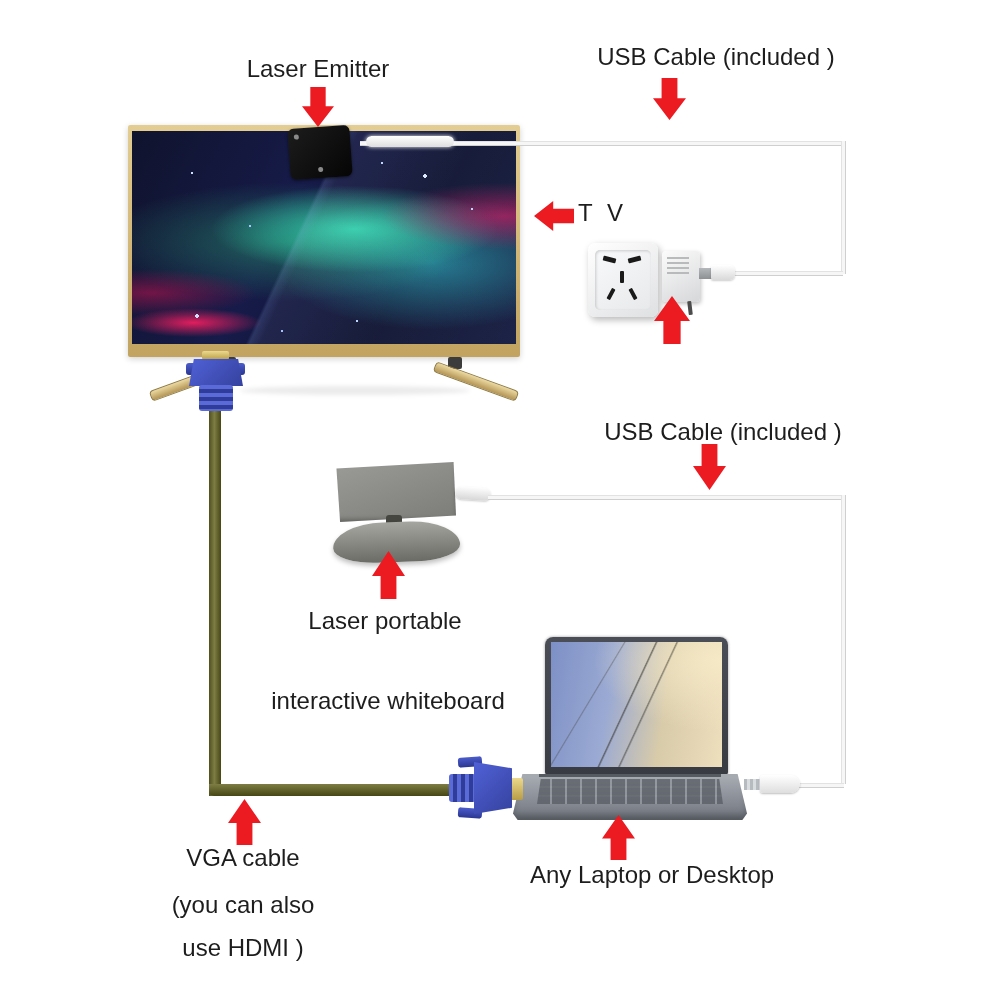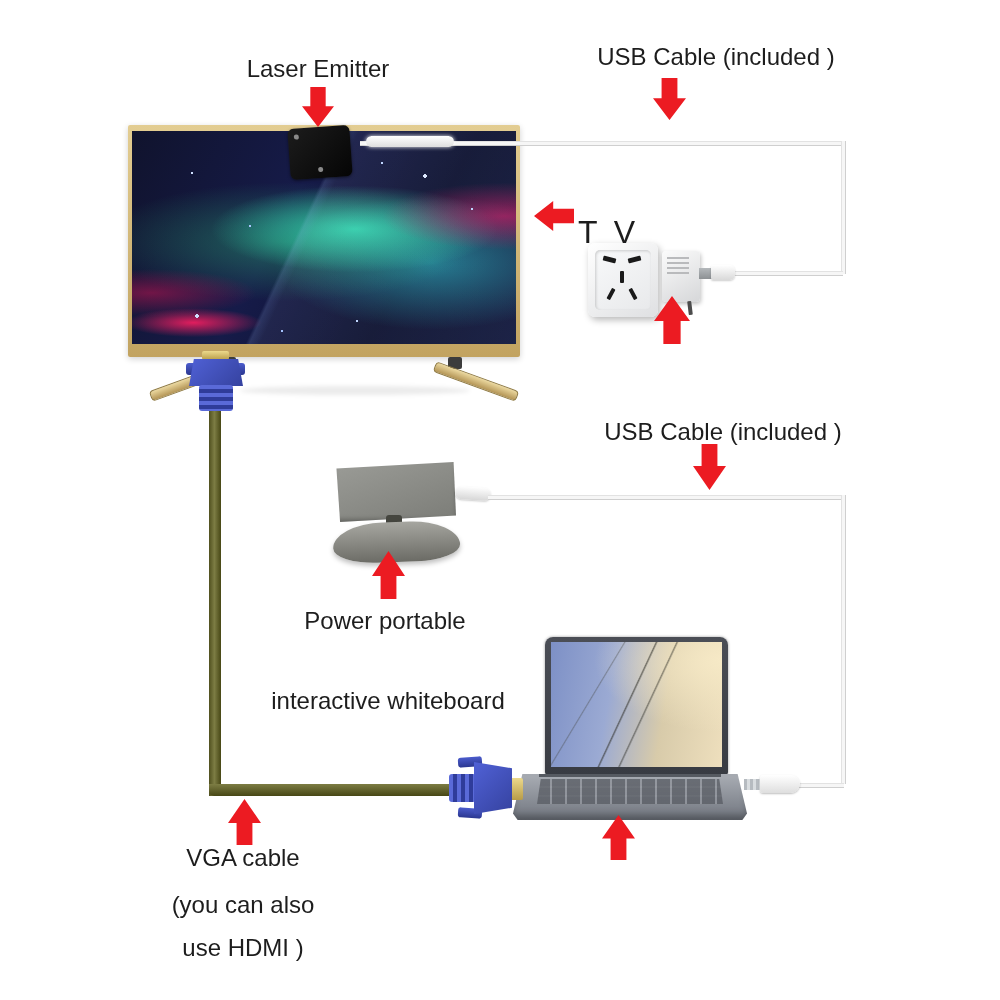--- a/index.html
+++ b/index.html
@@ -3,21 +3,21 @@
 <meta charset="utf-8">
 <style>
   html,body{margin:0;padding:0;background:#fff;}
   #scene{
     position:relative;width:1000px;height:1000px;background:#fff;overflow:hidden;
     font-family:"Liberation Sans",sans-serif;color:#1d1d1d;
   }
   .abs{position:absolute;}
   
   .lbl{position:absolute;font-size:24px;line-height:1.1;white-space:nowrap;transform:translateX(-50%);color:#1d1d1d;}
-  .lbl.tv-lbl{transform:none;letter-spacing:4px;font-size:32px;margin-top:15px;}
+  .lbl.tv-lbl{transform:none;letter-spacing:4px;font-size:24px;}
   
   .arr{position:absolute;background:#ec1b22;}
   .arr.down{clip-path:polygon(26% 0,74% 0,74% 48%,100% 48%,50% 100%,0 48%,26% 48%);}
   .arr.up{clip-path:polygon(50% 0,100% 52%,74% 52%,74% 100%,26% 100%,26% 52%,0 52%);}
   .arr.left{clip-path:polygon(0 50%,48% 0,48% 26%,100% 26%,100% 74%,48% 74%,48% 100%);}
   
   .tv{left:128px;top:125px;width:392px;height:232px;background:linear-gradient(#e3cd92,#c2a360);
       border-radius:2px;box-shadow:0 2px 6px rgba(0,0,0,.18);}
   .tv-screen{position:absolute;left:4px;top:6px;right:4px;bottom:13px;
       background:
@@ -188,19 +188,20 @@
   <div class="arr up" style="left:654px;top:296px;width:36px;height:48px;"></div>
   <div class="arr down" style="left:693px;top:444px;width:33px;height:46px;"></div>
   <div class="arr up" style="left:372px;top:551px;width:33px;height:48px;"></div>
   <div class="arr up" style="left:228px;top:799px;width:33px;height:46px;"></div>
   <div class="arr up" style="left:602px;top:815px;width:33px;height:45px;"></div>
 
   <div class="lbl" style="left:318px;top:56px;">Laser Emitter</div>
   <div class="lbl" style="left:716px;top:44px;">USB Cable (included )</div>
   <div class="lbl tv-lbl" style="left:578px;top:200px;">T V</div>
   <div class="lbl" style="left:723px;top:419px;">USB Cable (included )</div>
-  <div class="lbl" style="left:385px;top:608px;">Power portable</div>
+  <div class="lbl" style="left:385px;top:608px;">Laser portable</div>
   <div class="lbl" style="left:388px;top:688px;text-align:right;">interactive whiteboard</div>
   <div class="lbl" style="left:243px;top:845px;">VGA cable</div>
   <div class="lbl" style="left:243px;top:892px;">(you can also</div>
   <div class="lbl" style="left:243px;top:935px;">use HDMI )</div>
+  <div class="lbl" style="left:652px;top:862px;">Any Laptop or Desktop</div>
 
 </div>
 
 </body></html>

